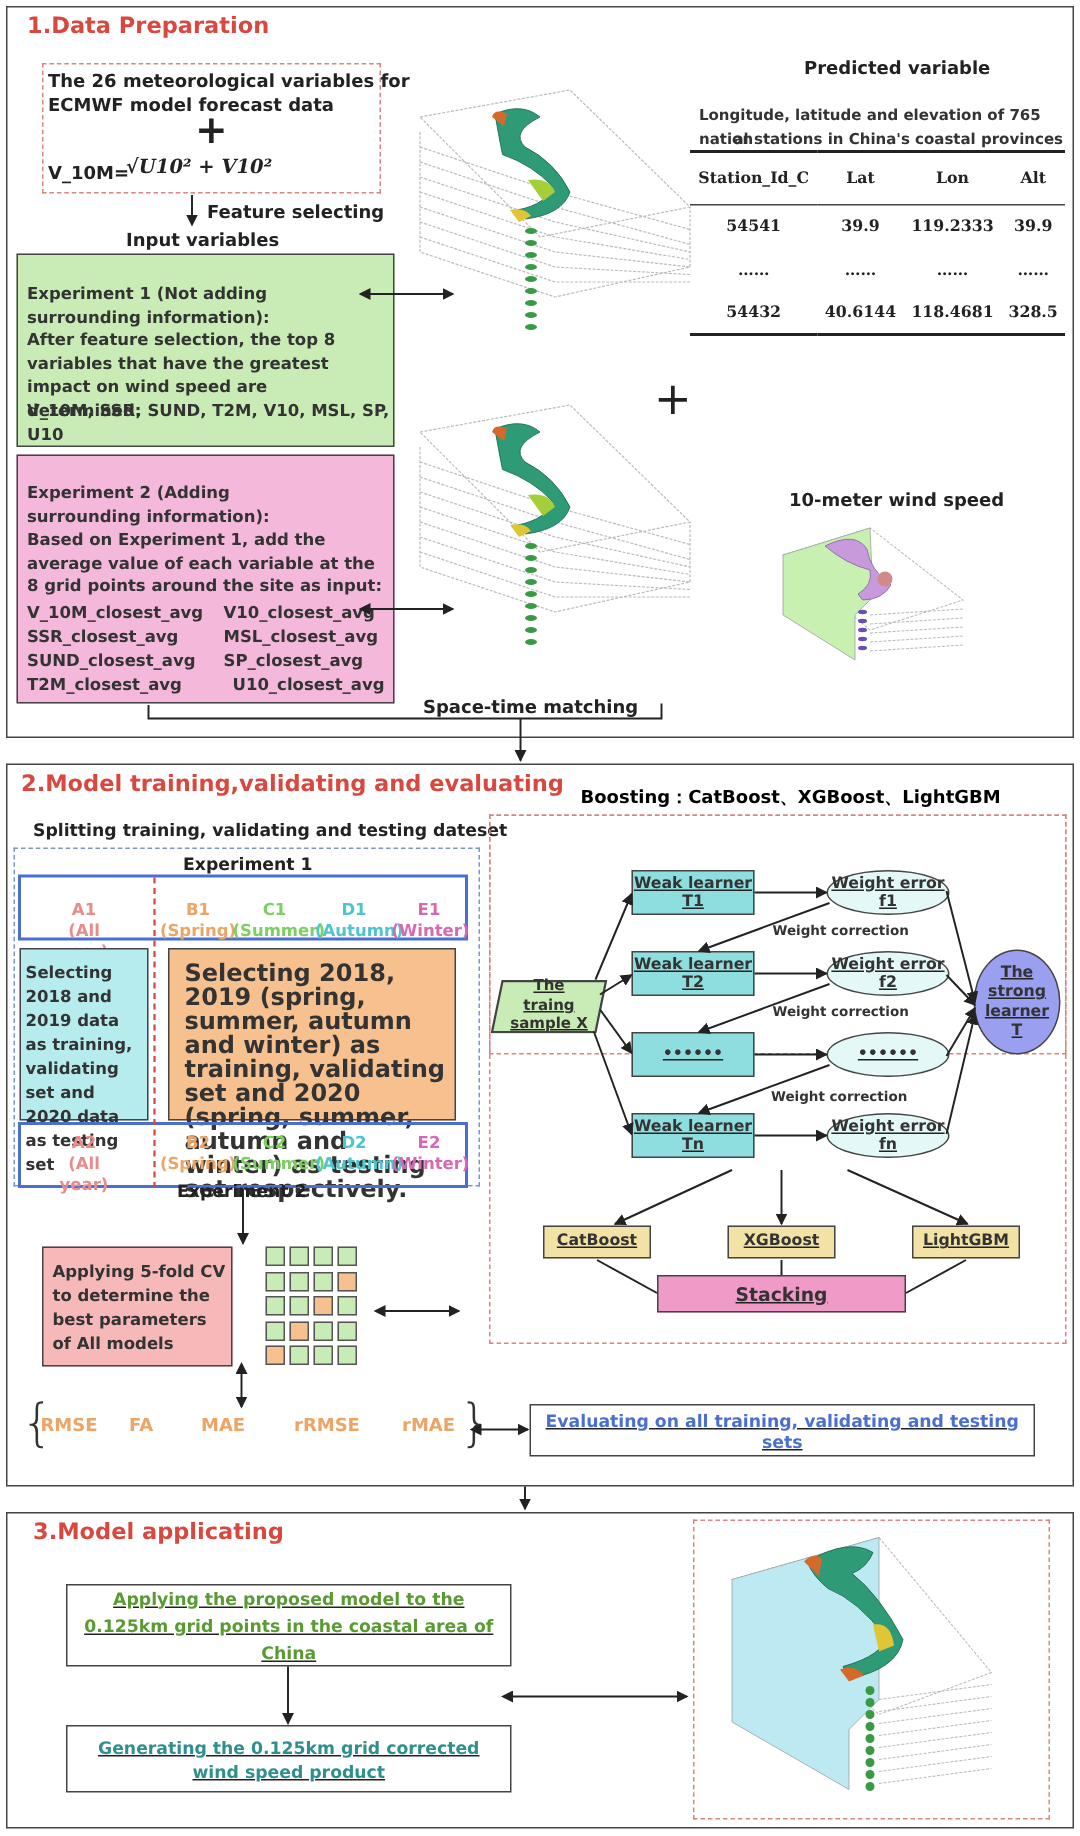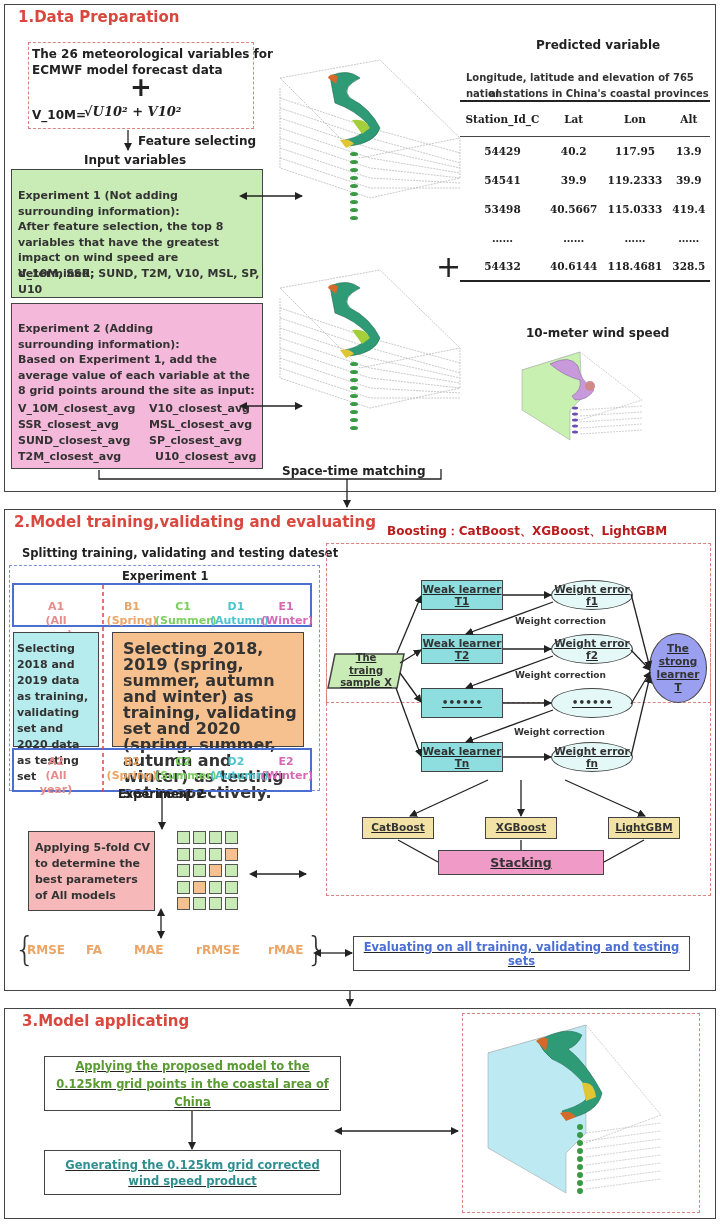--- a/index.html
+++ b/index.html
@@ -129,36 +129,24 @@
   <thead>
       <tr>
     <th style="height:35px;">Station_Id_C</th>
     <th>Lat</th>
     <th>Lon</th>
     <th>Alt</th>
   </tr>
     </thead>
   <tbody>
     <tr>
-        <td>54429</td>
-        <td>40.2</td>
-        <td>117.95</td>
-        <td>13.9</td>
-      </tr>
-    <tr>
         <td>54541</td>
         <td>39.9</td>
         <td>119.2333</td>
         <td>39.9</td>
-      </tr>
-    <tr>
-        <td>53498</td>
-        <td>40.5667</td>
-        <td>115.0333</td>
-        <td>419.4</td>
       </tr>
     <tr>
         <td>……</td>
         <td>……</td>
         <td>……</td>
         <td>……</td>
       </tr>
     <tr>
         <td>54432</td>
         <td>40.6144</td>
@@ -252,21 +240,21 @@
 <div class="metric" style="left:268px;top:943px;">rMAE</div>
 <div class="abs" style="left:14px;top:932px;font-size:34px;line-height:34px;font-weight:100;color:#333;">{</div>
 <div class="abs" style="left:306px;top:932px;font-size:34px;line-height:34px;font-weight:100;color:#333;">}</div>
 
 <div class="abs center" style="left:353px;top:936px;width:337px;height:35px;border:1.5px solid #444;">
   <span style="color:#4a6fd1;font-size:11.5px;font-weight:bold;">Evaluating on all training, validating and testing sets</span>
 </div>
 
 <div class="abs dash-red" style="left:326px;top:543px;width:385px;height:162px;height:160px;"></div>
 <div class="abs dash-red" style="left:326px;top:543px;width:385px;height:353px;"></div>
-<div class="abs txt" style="left:387px;top:524px;font-size:12px;color:#b91c1c;">Boosting：CatBoost、XGBoost、LightGBM</div>
+<div class="abs txt" style="left:387px;top:524px;font-size:12px;color:#000000;">Boosting：CatBoost、XGBoost、LightGBM</div>
 
 <div class="abs center" style="left:327px;top:653px;width:78px;height:36px;">
   <svg class="abs" style="left:0;top:0;" width="78" height="36">
       <path d="M8 1 L77 1 L70 35 L1 35 Z" fill="#c9ebb5" stroke="#444" stroke-width="1.5"></path>
     </svg>
   <span class="txt" style="position:relative;width:56px;font-size:10px;line-height:12.5px;">The traing sample X</span>
 </div>
 
 <div class="abs teal center" style="left:421px;top:580px;width:82px;height:30px;">
     <div class="txt" style="font-size:10.5px;line-height:12px;"><span>Weak learner</span><br><span>T1</span></div>

